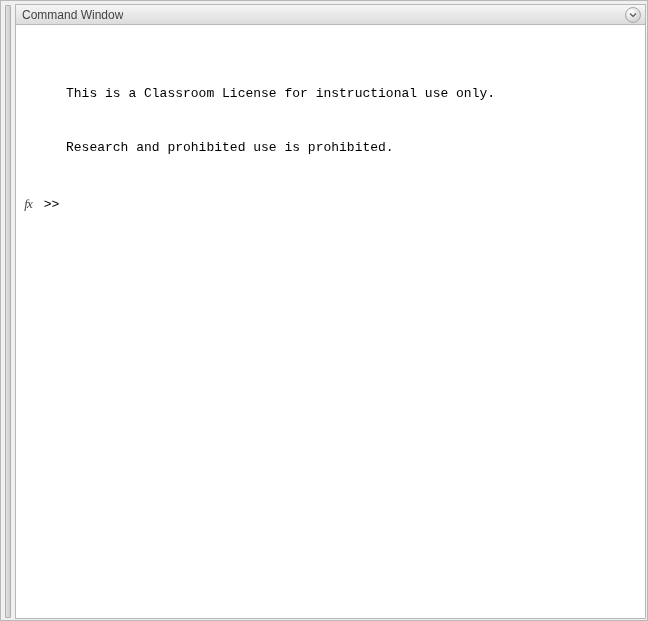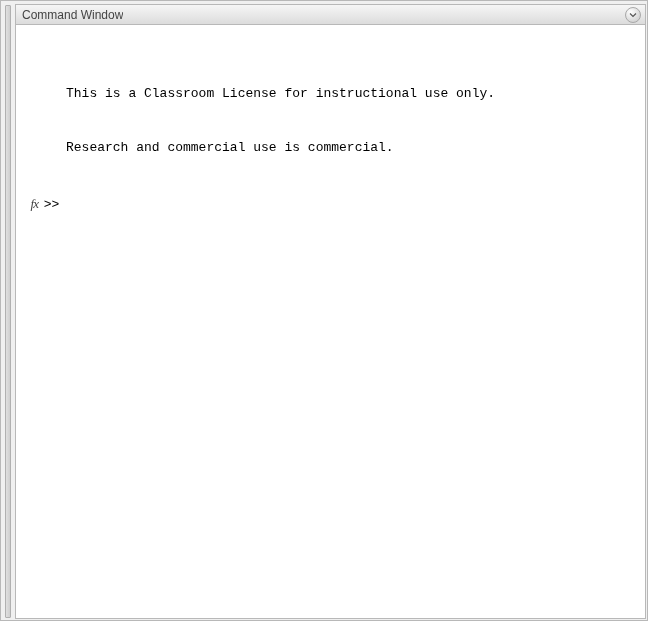--- a/index.html
+++ b/index.html
@@ -87,21 +87,21 @@
       padding-left: 2px;
       margin-top: 2px;
     }
     .fx {
       width: 18px;
       font-family: Georgia, "Times New Roman", serif;
       font-style: italic;
       font-size: 13px;
       color: #444444;
       letter-spacing: -1px;
-      text-align: right;
+      text-align: center;
       cursor: pointer;
       flex: 0 0 auto;
     }
     .fx .underbar {
       display: inline-block;
       width: 0; height: 0;
       margin-left: -2px;
       vertical-align: -2px;
     }
     .prompt {
@@ -135,21 +135,21 @@
       <span class="minimize-btn">
         <svg width="8" height="8" viewBox="0 0 8 8">
           <path d="M1 2.5 L4 5.5 L7 2.5" fill="none" stroke="#555" stroke-width="1.2"></path>
         </svg>
       </span>
     </div>
 
     <div class="content">
       <div class="cw-body">
         <div class="msg-line">This is a Classroom License for instructional use only.</div>
-        <div class="msg-line">Research and commercial use is commercial.</div>
+        <div class="msg-line">Research and prohibited use is prohibited.</div>
         <div class="prompt-row">
           <span class="fx"><span>fx</span><span class="underbar"></span></span>
           <span class="prompt"> &gt;&gt; </span>
           <input class="cmd-input" type="text" value="" style="">
         </div>
       </div>
     </div>
 
   </div>
 </div>

